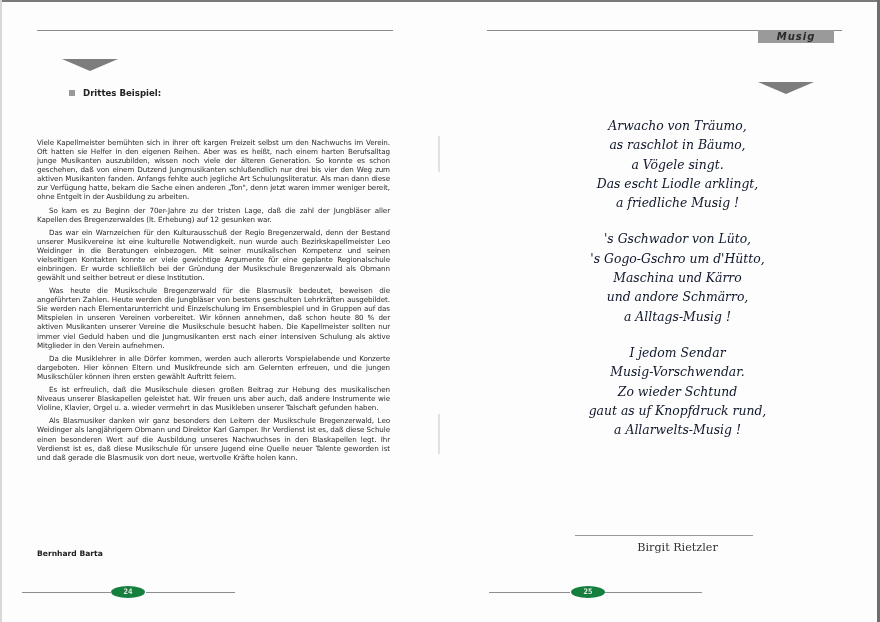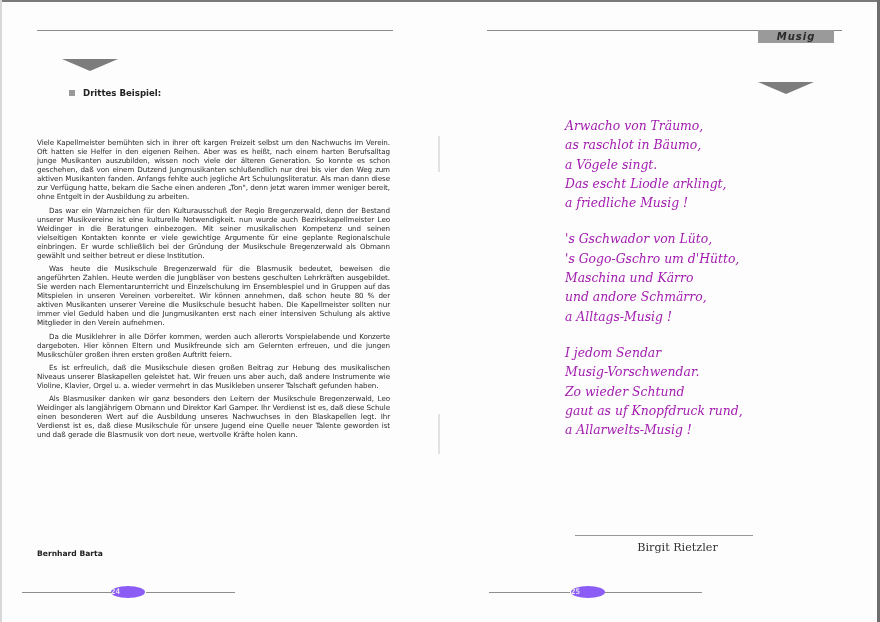--- a/index.html
+++ b/index.html
@@ -22,28 +22,28 @@
   .body-text p { margin-bottom: 4.2px; text-indent: 12px; }
   .body-text p.first { text-indent: 0; }
   .author-left { position: absolute; left: 37px; top: 549px; font-size: 7.6px; font-weight: bold; color: #222; }
 
   .binding-mark { position: absolute; width: 2px; background: #c8c8c8; border: 1px solid #e2e2e2; }
   .bm1 { left: 438px; top: 136px; height: 36px; }
   .bm2 { left: 438px; top: 414px; height: 40px; }
 
   
   .footer-line { position: absolute; top: 592px; height: 1px; background: #8e8e8e; }
-  .pagenum { position: absolute; top: 586px; width: 34px; height: 12px; border-radius: 50%; background: #8b5cf6; color: #e8e8e8; font-size: 7.5px; font-weight: bold; text-align: left; line-height: 12px; font-family: "DejaVu Sans Mono", monospace; }
+  .pagenum { position: absolute; top: 586px; width: 34px; height: 12px; border-radius: 50%; background: #15803d; color: #e8e8e8; font-size: 7.5px; font-weight: bold; text-align: center; line-height: 12px; font-family: "DejaVu Sans Mono", monospace; }
   .pn-left { left: 112px; }
 
   
   .rule-top-right { position: absolute; left: 487px; top: 30px; width: 355px; height: 1px; background: #8a8a8a; }
   .section-tag { position: absolute; left: 758px; top: 30px; width: 76px; height: 13px; background: #9a9a9a; color: #2a2a2a; font-size: 10px; font-weight: bold; font-style: italic; text-align: center; line-height: 13px; letter-spacing: 1px; font-family: "DejaVu Sans", sans-serif; }
 
-  .poem { position: absolute; left: 565px; top: 116px; width: 225px; text-align: left; font-family: "DejaVu Serif", serif; font-style: italic; color: #a21caf; font-size: 12.4px; line-height: 19.3px; }
+  .poem { position: absolute; left: 565px; top: 116px; width: 225px; text-align: center; font-family: "DejaVu Serif", serif; font-style: italic; color: #0f172a; font-size: 12.4px; line-height: 19.3px; }
   .stanza { margin-bottom: 17px; }
   .poem-rule { position: absolute; left: 575px; top: 535px; width: 178px; height: 1px; background: #999; }
   .poet { position: absolute; left: 565px; top: 541px; width: 225px; text-align: center; font-family: "DejaVu Serif", serif; font-size: 11.2px; color: #333; }
 </style>
 </head>
 <body>
 
 <div class="spread">
   <div class="topbar"></div>
   <div class="leftedge"></div>
@@ -52,23 +52,24 @@
   <div class="rule-top-left"></div>
   <div class="tri tri-left"></div>
 
   <div class="heading">
     <span class="sq"></span>
     <span>Drittes Beispiel:</span>
   </div>
 
   <div class="body-text">
     <p class="first">Viele Kapellmeister bemühten sich in ihrer oft kargen Freizeit selbst um den Nachwuchs im Verein. Oft hatten sie Helfer in den eigenen Reihen. Aber was es heißt, nach einem harten Berufsalltag junge Musikanten auszubilden, wissen noch viele der älteren Generation. So konnte es schon geschehen, daß von einem Dutzend Jungmusikanten schlußendlich nur drei bis vier den Weg zum aktiven Musikanten fanden. Anfangs fehlte auch jegliche Art Schulungsliteratur. Als man dann diese zur Verfügung hatte, bekam die Sache einen anderen „Ton", denn jetzt waren immer weniger bereit, ohne Entgelt in der Ausbildung zu arbeiten.</p>
+    <p>So kam es zu Beginn der 70er-Jahre zu der tristen Lage, daß die zahl der Jungbläser aller Kapellen des Bregenzerwaldes (lt. Erhebung) auf 12 gesunken war.</p>
     <p>Das war ein Warnzeichen für den Kulturausschuß der Regio Bregenzerwald, denn der Bestand unserer Musikvereine ist eine kulturelle Notwendigkeit. nun wurde auch Bezirkskapellmeister Leo Weidinger in die Beratungen einbezogen. Mit seiner musikalischen Kompetenz und seinen vielseitigen Kontakten konnte er viele gewichtige Argumente für eine geplante Regionalschule einbringen. Er wurde schließlich bei der Gründung der Musikschule Bregenzerwald als Obmann gewählt und seither betreut er diese Institution.</p>
     <p>Was heute die Musikschule Bregenzerwald für die Blasmusik bedeutet, beweisen die angeführten Zahlen. Heute werden die Jungbläser von bestens geschulten Lehrkräften ausgebildet. Sie werden nach Elementarunterricht und Einzelschulung im Ensemblespiel und in Gruppen auf das Mitspielen in unseren Vereinen vorbereitet. Wir können annehmen, daß schon heute 80 % der aktiven Musikanten unserer Vereine die Musikschule besucht haben. Die Kapellmeister sollten nur immer viel Geduld haben und die Jungmusikanten erst nach einer intensiven Schulung als aktive Mitglieder in den Verein aufnehmen.</p>
-    <p>Da die Musiklehrer in alle Dörfer kommen, werden auch allerorts Vorspielabende und Konzerte dargeboten. Hier können Eltern und Musikfreunde sich am Gelernten erfreuen, und die jungen Musikschüler großen ihren ersten großen Auftritt feiern.</p>
+    <p>Da die Musiklehrer in alle Dörfer kommen, werden auch allerorts Vorspielabende und Konzerte dargeboten. Hier können Eltern und Musikfreunde sich am Gelernten erfreuen, und die jungen Musikschüler können ihren ersten gewählt Auftritt feiern.</p>
     <p>Es ist erfreulich, daß die Musikschule diesen großen Beitrag zur Hebung des musikalischen Niveaus unserer Blaskapellen geleistet hat. Wir freuen uns aber auch, daß andere Instrumente wie Violine, Klavier, Orgel u. a. wieder vermehrt in das Musikleben unserer Talschaft gefunden haben.</p>
     <p>Als Blasmusiker danken wir ganz besonders den Leitern der Musikschule Bregenzerwald, Leo Weidinger als langjährigem Obmann und Direktor Karl Gamper. Ihr Verdienst ist es, daß diese Schule einen besonderen Wert auf die Ausbildung unseres Nachwuchses in den Blaskapellen legt. Ihr Verdienst ist es, daß diese Musikschule für unsere Jugend eine Quelle neuer Talente geworden ist und daß gerade die Blasmusik von dort neue, wertvolle Kräfte holen kann.</p>
   </div>
 
   <div class="author-left">Bernhard Barta</div>
 
   <div class="binding-mark bm1"></div>
   <div class="binding-mark bm2"></div>
 
   <div class="pagenum pn-left">24</div>

